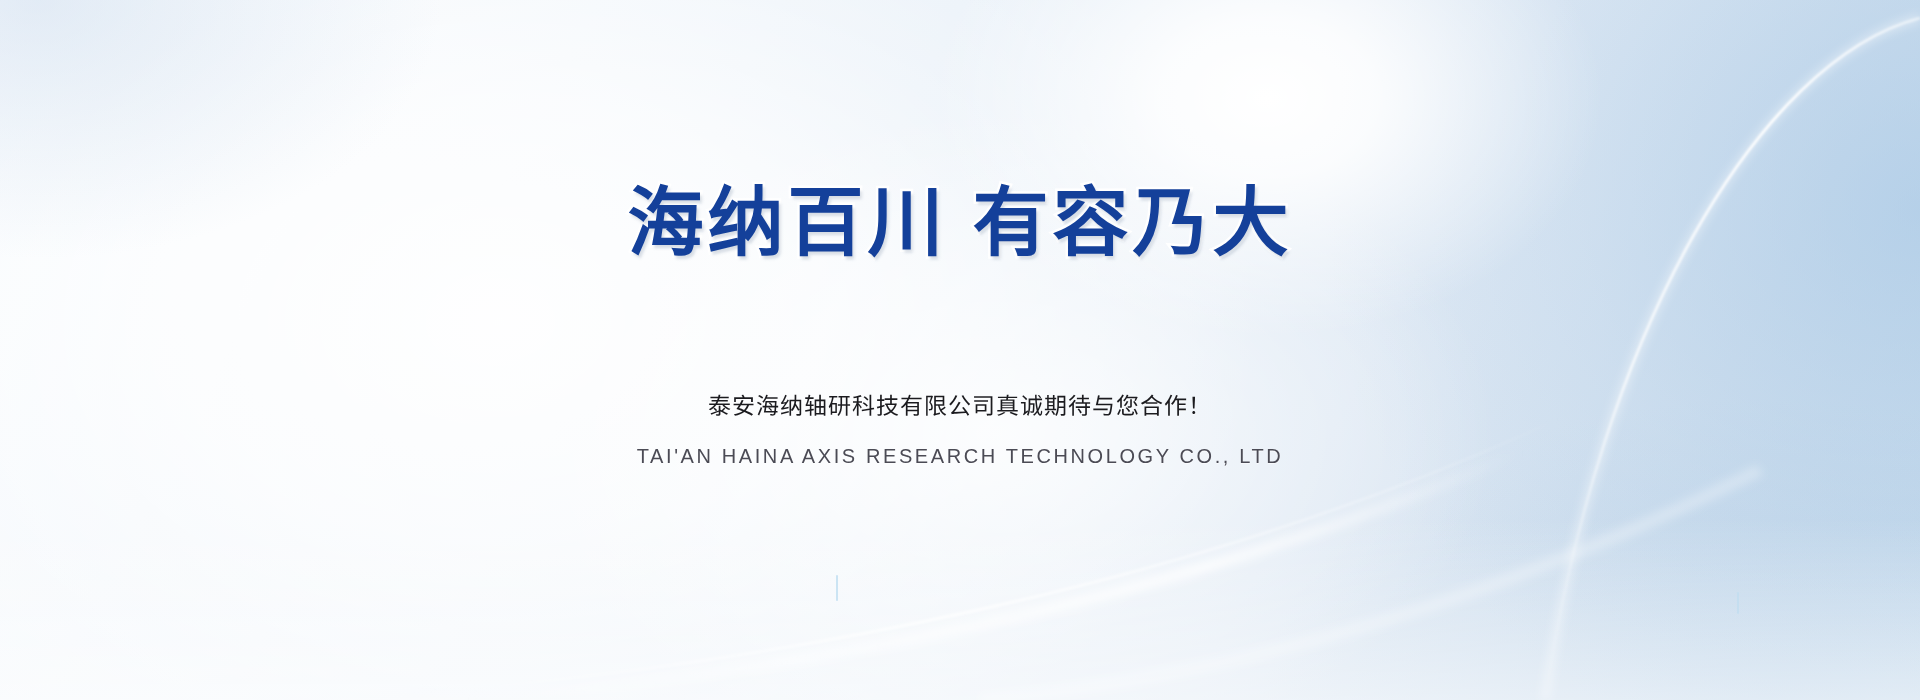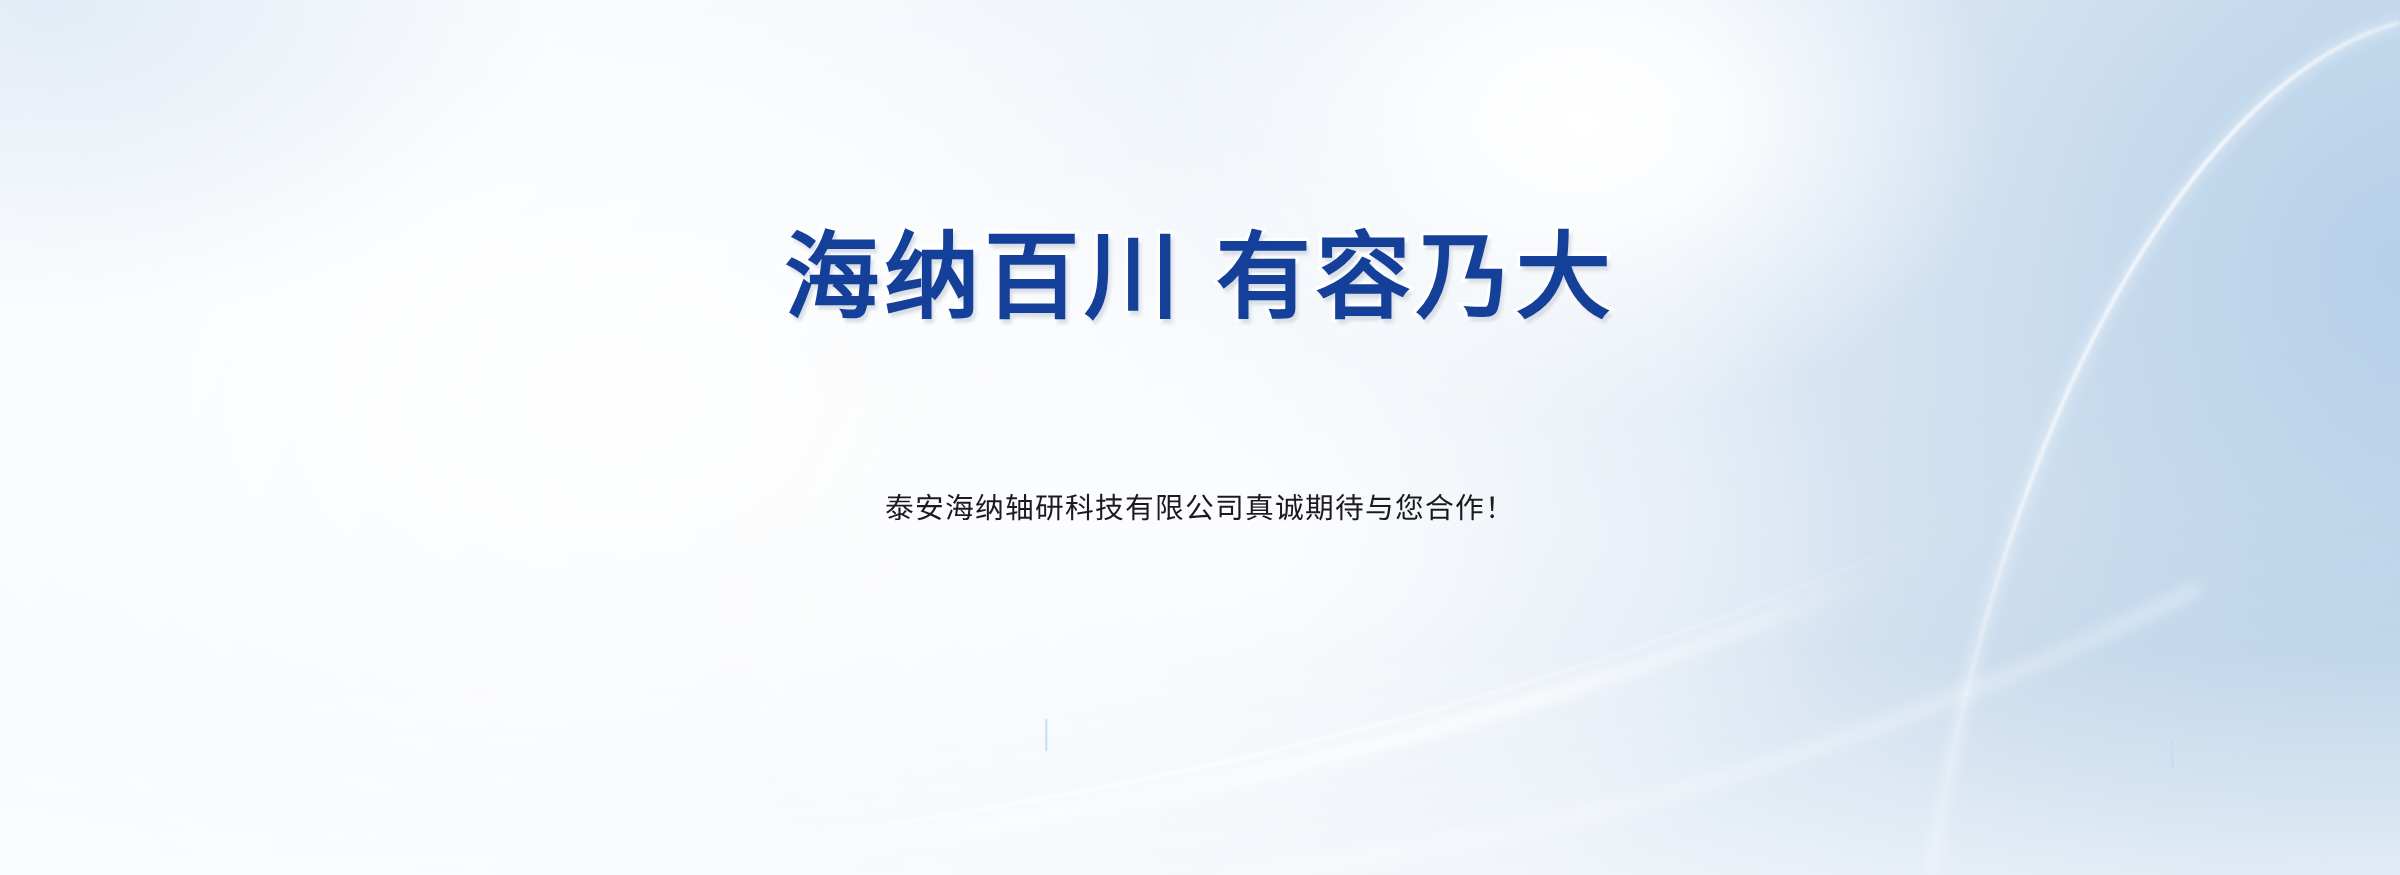--- a/index.html
+++ b/index.html
@@ -216,15 +216,16 @@
 
     <rect x="836" y="575" width="2" height="26" rx="1" fill="#bcdcf0" opacity="0.75"></rect>
     <rect x="1737" y="592" width="2" height="22" rx="1" fill="#bcdcf0" opacity="0.6"></rect>
   </svg>
 
   <div class="content">
     <h1 class="headline">海纳百川 有容乃大</h1>
 
     <p class="sub-cn">泰安海纳轴研科技有限公司真诚期待与您合作！</p>
 
+    <p class="sub-en">TAI'AN HAINA AXIS RESEARCH TECHNOLOGY CO., LTD</p>
   </div>
 
 </div>
 
 </body></html>

